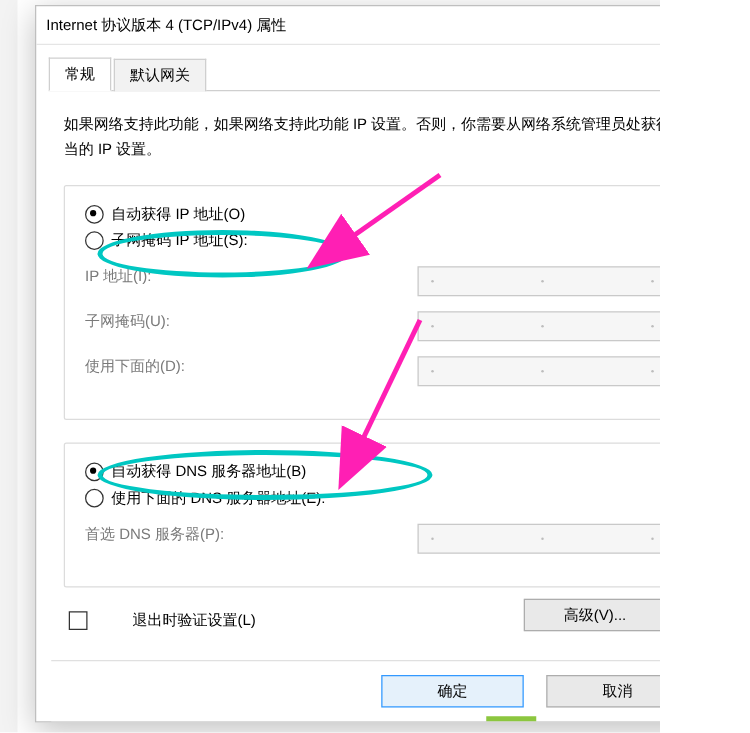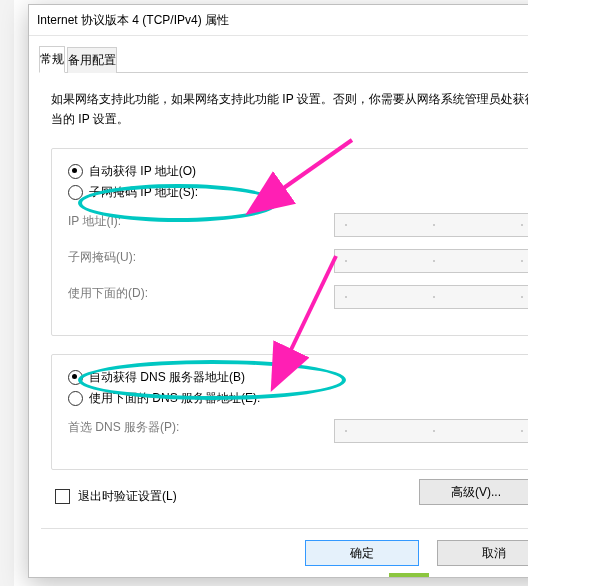--- a/index.html
+++ b/index.html
@@ -4,35 +4,35 @@
 <style>
   html,body{margin:0;padding:0;font-family:"Microsoft YaHei","Segoe UI",Tahoma,sans-serif;font-size:12px;color:#000;background:#fff;}
   .canvas{position:relative;width:528px;height:586px;overflow:hidden;}
   
   .bg-stripe{position:absolute;left:0;width:14px;background:#f3f3f3;}
   .dialog{position:absolute;left:28px;top:4px;width:544px;height:572px;background:#fff;border:1px solid #bfbfbf;box-shadow:0 6px 24px rgba(0,0,0,.25);}
   .titlebar{display:flex;align-items:center;height:30px;padding:0 0 0 8px;border-bottom:1px solid #e5e5e5;}
   .titlebar .title{flex:1;font-size:12px;color:#000;}
   .titlebar .close{width:44px;height:30px;display:flex;align-items:center;justify-content:center;color:#000;}
   .tabs{display:flex;align-items:flex-end;height:28px;margin:8px 10px 0 10px;border-bottom:1px solid #cfcfcf;}
-  .tab{padding:4px 0;border:1px solid #cfcfcf;border-bottom:none;background:#f2f2f2;margin-right:2px;position:relative;top:1px;}
+  .tab{padding:4px 12px;border:1px solid #cfcfcf;border-bottom:none;background:#f2f2f2;margin-right:2px;position:relative;top:1px;}
   .tab.active{background:#fff;border-bottom:1px solid #fff;}
   .content{padding:10px 22px 8px 22px;}
   .intro{line-height:1.7;margin:6px 0 8px 0;}
   .group{border:1px solid #dcdcdc;border-radius:2px;padding:10px 16px 14px 16px;margin:18px 0 0 0;position:relative;}
   .radio-row{display:flex;align-items:center;margin:4px 0;}
   .radio-row.second{margin-bottom:8px;}
   .radio{appearance:none;-webkit-appearance:none;width:13px;height:13px;border:1px solid #333;border-radius:50%;margin:0 6px 0 0;position:relative;top:0;}
   .radio.checked::after{content:"";position:absolute;left:3px;top:3px;width:5px;height:5px;border-radius:50%;background:#000;}
   .field-row{display:flex;align-items:flex-start;margin:12px 0;}
   .field-row label{flex:0 0 200px;color:#7a7a7a;}
   .ipbox{flex:0 0 200px;margin-left:auto;}
   .ipbox .box{height:22px;border:1px solid #c9c9c9;background:#f6f6f6;display:flex;align-items:center;justify-content:space-between;padding:0 10px;color:#bdbdbd;}
   .ipbox .dot{width:2px;height:2px;background:#bdbdbd;border-radius:50%;}
-  .check-row{display:flex;align-items:center;margin:18px 0 0 4px;}
+  .check-row{display:flex;align-items:center;margin:18px 0 0 4px;gap:28px;}
   .check{appearance:none;-webkit-appearance:none;width:13px;height:13px;border:1px solid #333;margin:0 8px 0 0;background:#fff;}
   .adv-btn{position:absolute;right:40px;bottom:72px;border-radius:12px;}
   .btn{display:inline-flex;align-items:center;justify-content:center;height:24px;min-width:84px;padding:0 14px;border:1px solid #adadad;background:#e9e9e9;}
   .btn.primary{border-color:#3399ff;background:#e5f1fb;}
   .footer{position:absolute;left:12px;right:0;bottom:0;height:48px;border-top:1px solid #e0e0e0;display:flex;align-items:center;justify-content:flex-end;padding:0 22px;gap:18px;background:#fff;}
   .green-bar{position:absolute;left:360px;right:144px;bottom:0;height:4px;background:#8cc63f;}
   
   .ellipse{position:absolute;border:4px solid #00c7c2;border-radius:50%/50%;pointer-events:none;}
   .arrow{position:absolute;pointer-events:none;}
 </style>
@@ -49,21 +49,21 @@
       <span class="title">Internet 协议版本 4 (TCP/IPv4) 属性</span>
       <span class="close">
         <svg width="10" height="10" viewBox="0 0 10 10">
             <path d="M1 1 L9 9 M9 1 L1 9" stroke="currentColor" stroke-width="1"></path>
           </svg>
       </span>
     </div>
 
     <div class="tabs">
       <div class="tab active"><span>常规</span></div>
-      <div class="tab"><span>备用配置</span></div>
+      <div class="tab"><span>默认网关</span></div>
     </div>
 
     <div class="content">
       <div class="intro">如果网络支持此功能，如果网络支持此功能 IP 设置。否则，你需要从网络系统管理员处获得适当的 IP 设置。</div>
 
       <div class="group">
         <div class="radio-row">
           <span class="radio checked"></span>
           <span>自动获得 IP 地址(O)</span>
         </div>

